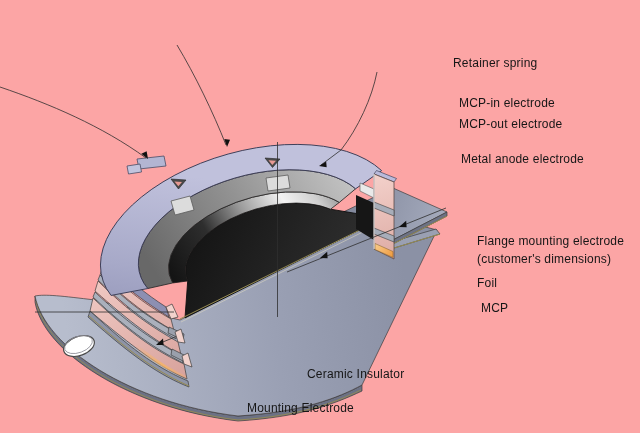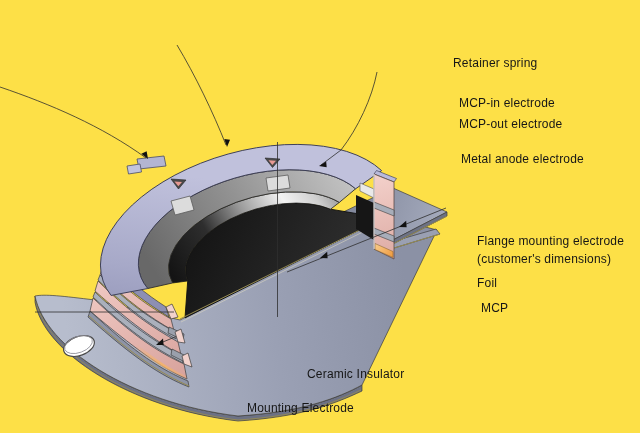--- a/index.html
+++ b/index.html
@@ -1,16 +1,16 @@
 <!DOCTYPE html>
 <html><head>
 <meta charset="utf-8">
 <style>
   html,body{margin:0;padding:0;background:#ffffff;}
-  .stage{position:relative;width:640px;height:433px;background:#fde047;overflow:hidden;
+  .stage{position:relative;width:640px;height:433px;background:#fca5a5;overflow:hidden;
          font-family:"Liberation Sans", sans-serif;}
   .stage svg{position:absolute;left:0;top:0;}
   .lbl{font:12px "Liberation Sans", sans-serif;fill:#161616;letter-spacing:.2px;}
   .thinline{stroke:#2e2e2e;stroke-width:.8;fill:none;}
   .edge{stroke:#3c3c3c;stroke-width:.7;}
   .goldline{stroke:#968b52;stroke-width:1;fill:none;}
 </style>
 </head>
 <body>
 

